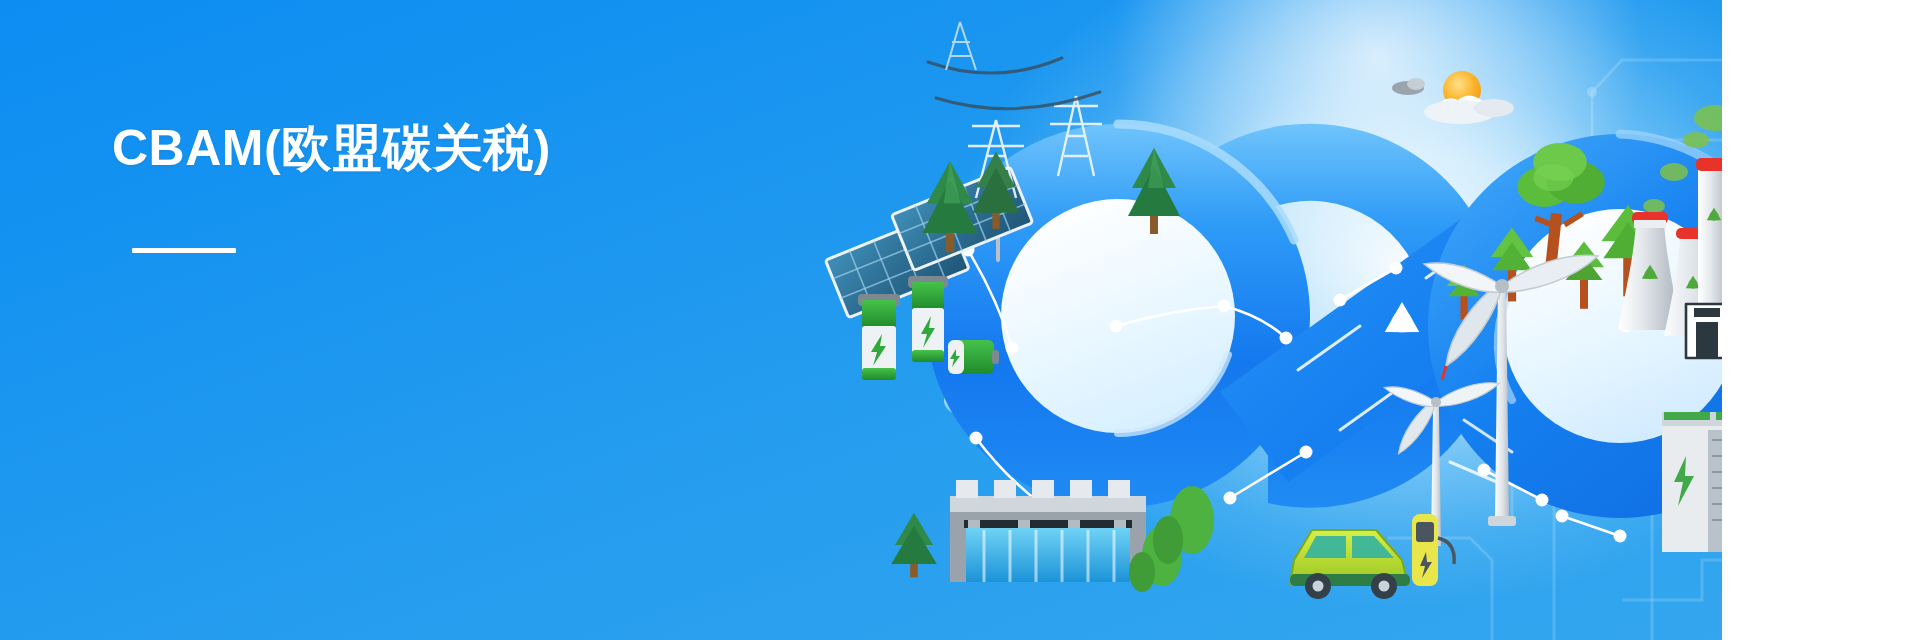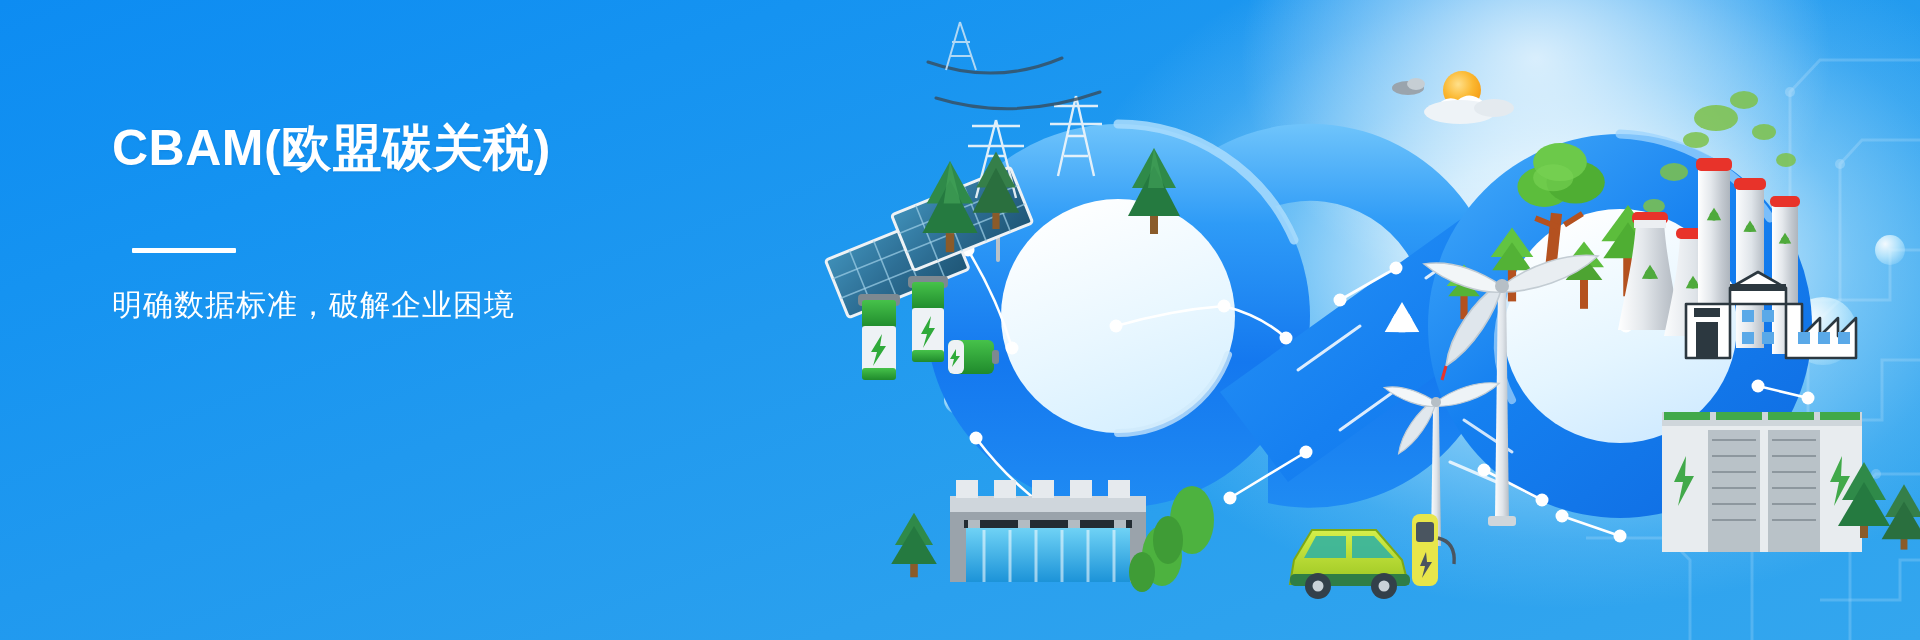--- a/index.html
+++ b/index.html
@@ -2,21 +2,21 @@
 <html><head>
 <meta charset="utf-8">
 <style>
   html, body {
     margin: 0;
     padding: 0;
     background: #ffffff;
   }
   .banner {
     position: relative;
-    width: 1920px;
+    width: 1722px;
     height: 640px;
     overflow: hidden;
     font-family: "Liberation Sans", "DejaVu Sans", sans-serif;
     background: linear-gradient(160deg, #0d8cf2 0%, #1593f1 22%, #2099ef 45%, #2aa0ee 70%, #33a6ee 100%);
   }
 
   
   .glow-right {
     position: absolute;
     left: 52%;
@@ -647,16 +647,15 @@
       <ellipse cx="392" cy="520" rx="22" ry="34" fill="#4db23f"></ellipse>
       <ellipse cx="368" cy="540" rx="15" ry="24" fill="#3f9c36"></ellipse>
     </g>
   </svg>
 
   <div class="copy">
     <h1 class="title">
       <span class="title-line">CBAM(欧盟碳关税)</span>
     </h1>
     <div class="rule"></div>
-    <p class="subtitle">明确数据标准，破解企业困境</p>
   </div>
 
 </div>
 
 </body></html>

